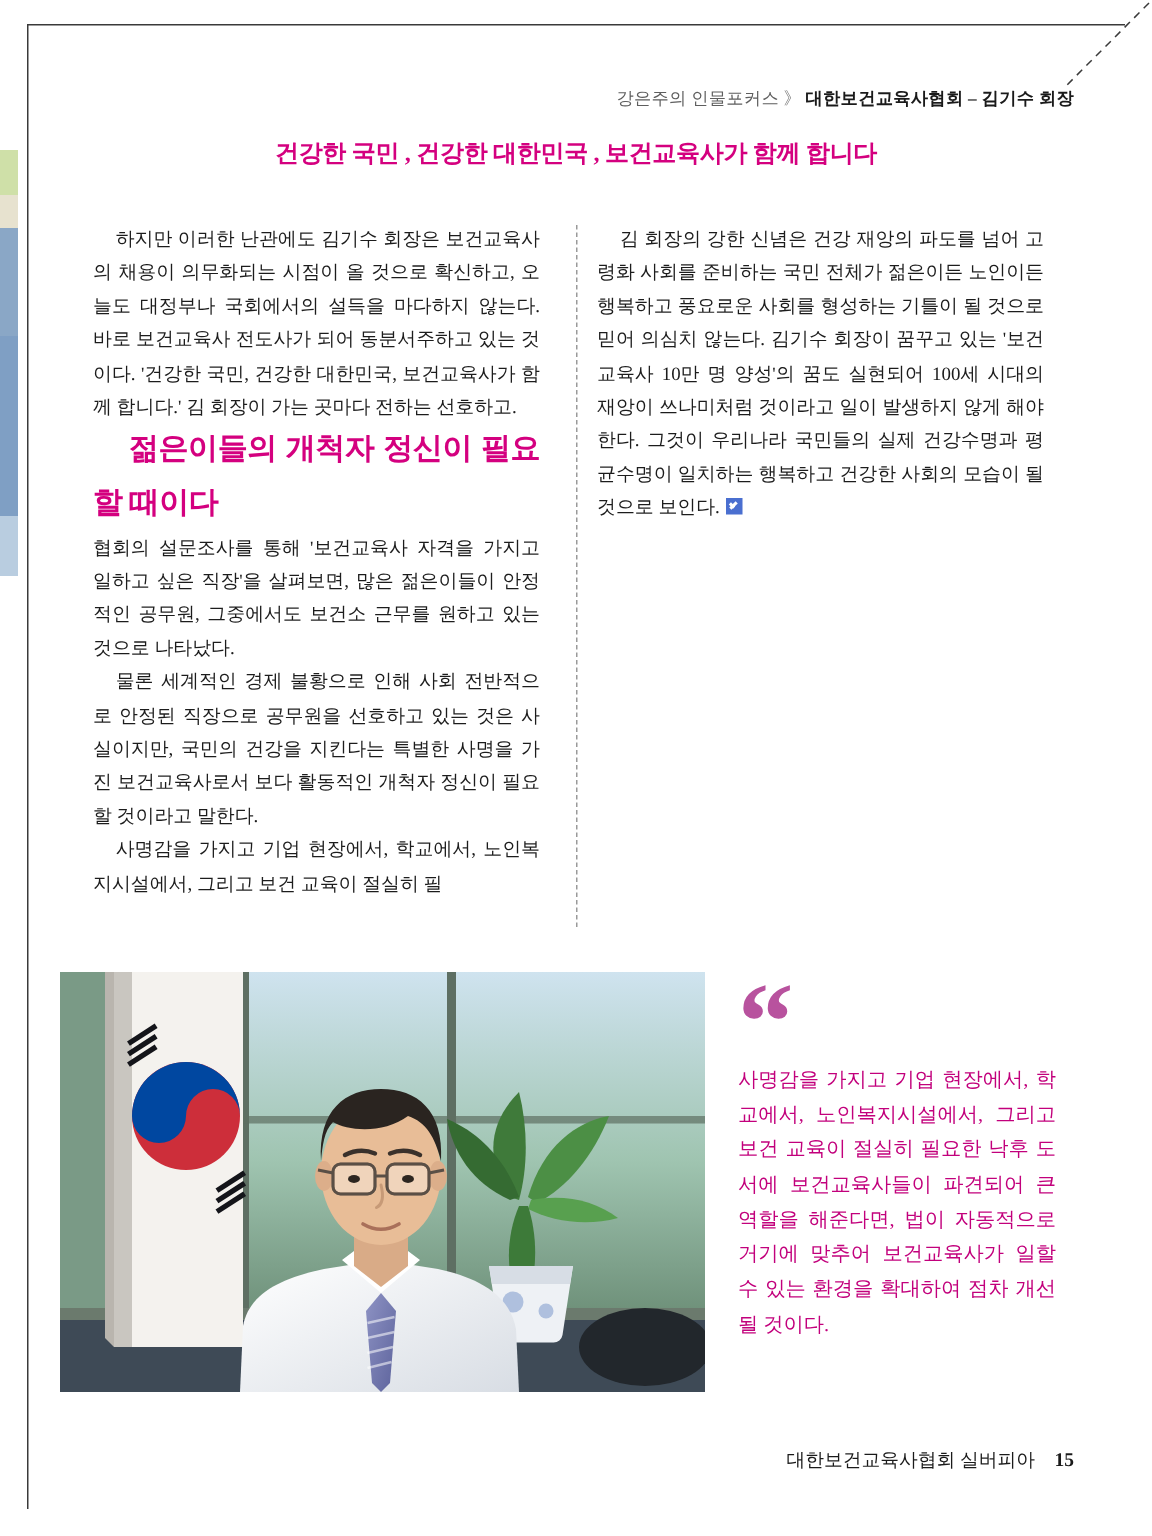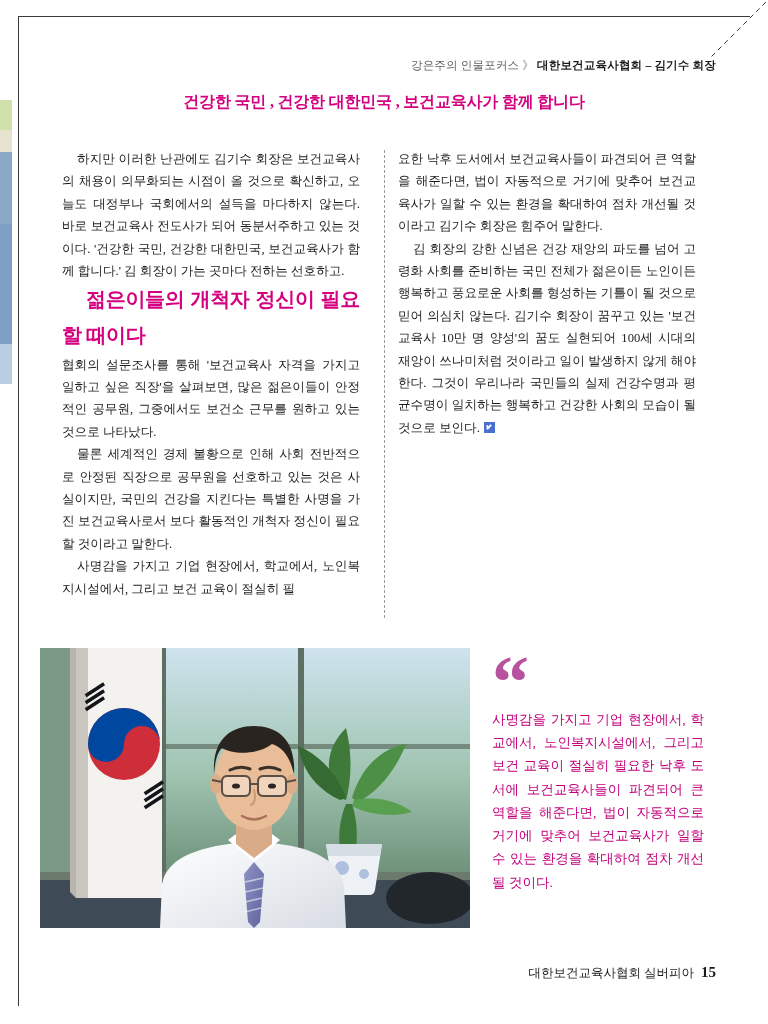--- a/index.html
+++ b/index.html
@@ -185,22 +185,22 @@
   .footer {
     position: absolute;
     right: 52px;
     bottom: 42px;
     font-size: 12.5px;
     color: #1a1a1a;
     white-space: nowrap;
   }
   .footer .pageno {
     font-weight: bold;
-    font-size: 15px;
-    margin-left: 7px;
+    font-size: 13px;
+    margin-left: 13px;
   }
 </style>
 </head>
 <body>
 
 <div class="page">
 
   <div class="frame-top"></div>
   <div class="frame-left"></div>
 
@@ -226,21 +226,20 @@
 
   <div class="col col-left">
     <p>하지만 이러한 난관에도 김기수 회장은 보건교육사의 채용이 의무화되는 시점이 올 것으로 확신하고, 오늘도 대정부나 국회에서의 설득을 마다하지 않는다. 바로 보건교육사 전도사가 되어 동분서주하고 있는 것이다. '건강한 국민, 건강한 대한민국, 보건교육사가 함께 합니다.' 김 회장이 가는 곳마다 전하는 선호하고.</p>
     <p class="subhead">젊은이들의 개척자 정신이 필요할 때이다</p>
     <p class="noindent">협회의 설문조사를 통해 '보건교육사 자격을 가지고 일하고 싶은 직장'을 살펴보면, 많은 젊은이들이 안정적인 공무원, 그중에서도 보건소 근무를 원하고 있는 것으로 나타났다.</p>
     <p>물론 세계적인 경제 불황으로 인해 사회 전반적으로 안정된 직장으로 공무원을 선호하고 있는 것은 사실이지만, 국민의 건강을 지킨다는 특별한 사명을 가진 보건교육사로서 보다 활동적인 개척자 정신이 필요할 것이라고 말한다.</p>
     <p>사명감을 가지고 기업 현장에서, 학교에서, 노인복지시설에서, 그리고 보건 교육이 절실히 필</p>
   </div>
 
   <div class="col col-right">
-    <p class="noindent">요한 낙후 도서에서 보건교육사들이 파견되어 큰 역할을 해준다면, 법이 자동적으로 거기에 맞추어 보건교육사가 일할 수 있는 환경을 확대하여 점차 개선될 것이라고 김기수 회장은 힘주어 말한다.</p>
     <p><span>김 회장의 강한 신념은 건강 재앙의 파도를 넘어 고령화 사회를 준비하는 국민 전체가 젊은이든 노인이든 행복하고 풍요로운 사회를 형성하는 기틀이 될 것으로 믿어 의심치 않는다. 김기수 회장이 꿈꾸고 있는 '보건교육사 10만 명 양성'의 꿈도 실현되어 100세 시대의 재앙이 쓰나미처럼 것이라고 일이 발생하지 않게 해야 한다. 그것이 우리나라 국민들의 실제 건강수명과 평균수명이 일치하는 행복하고 건강한 사회의 모습이 될 것으로 보인다.</span><span class="endmark"></span></p>
   </div>
 
   <div class="photo">
     <svg width="430" height="280" viewBox="0 0 430 280" preserveAspectRatio="xMidYMid slice">
       <defs>
         <linearGradient id="winGrad" x1="0" y1="0" x2="0" y2="1">
           <stop offset="0%" stop-color="#cfe3ef"></stop>
           <stop offset="55%" stop-color="#9fc4b0"></stop>
           <stop offset="100%" stop-color="#6d8f78"></stop>

